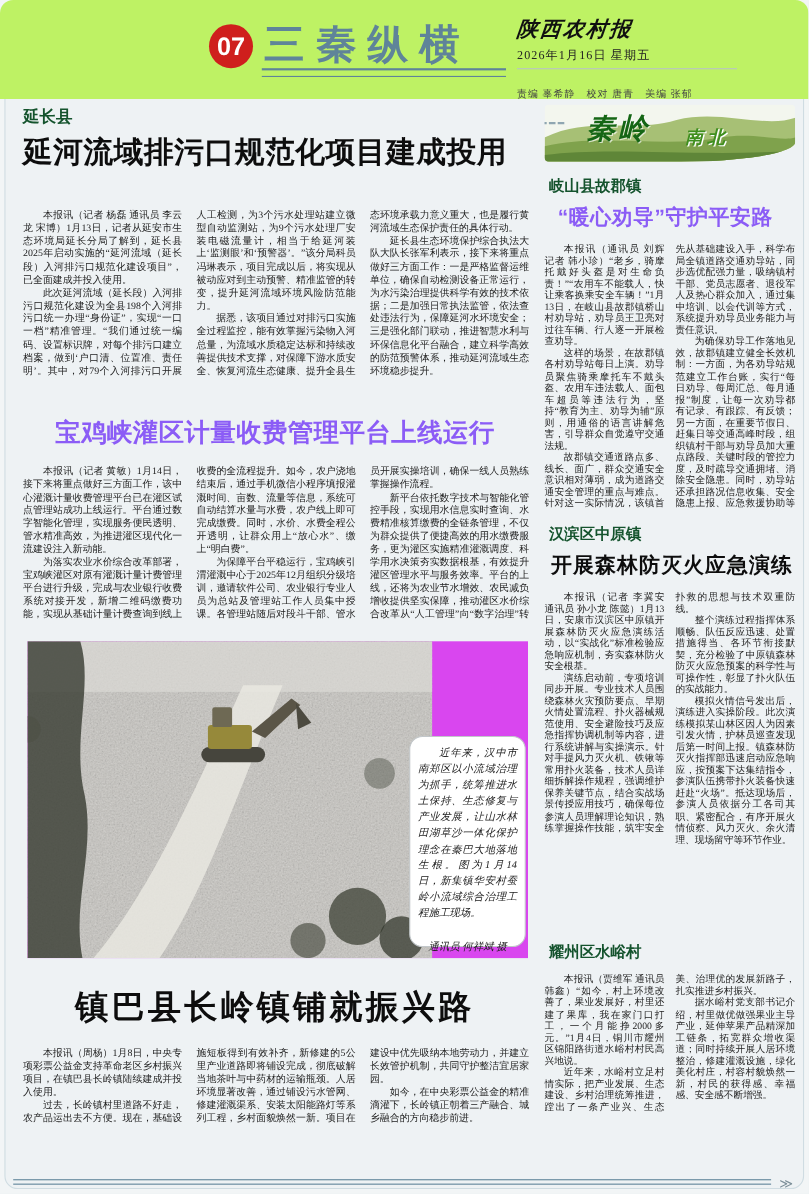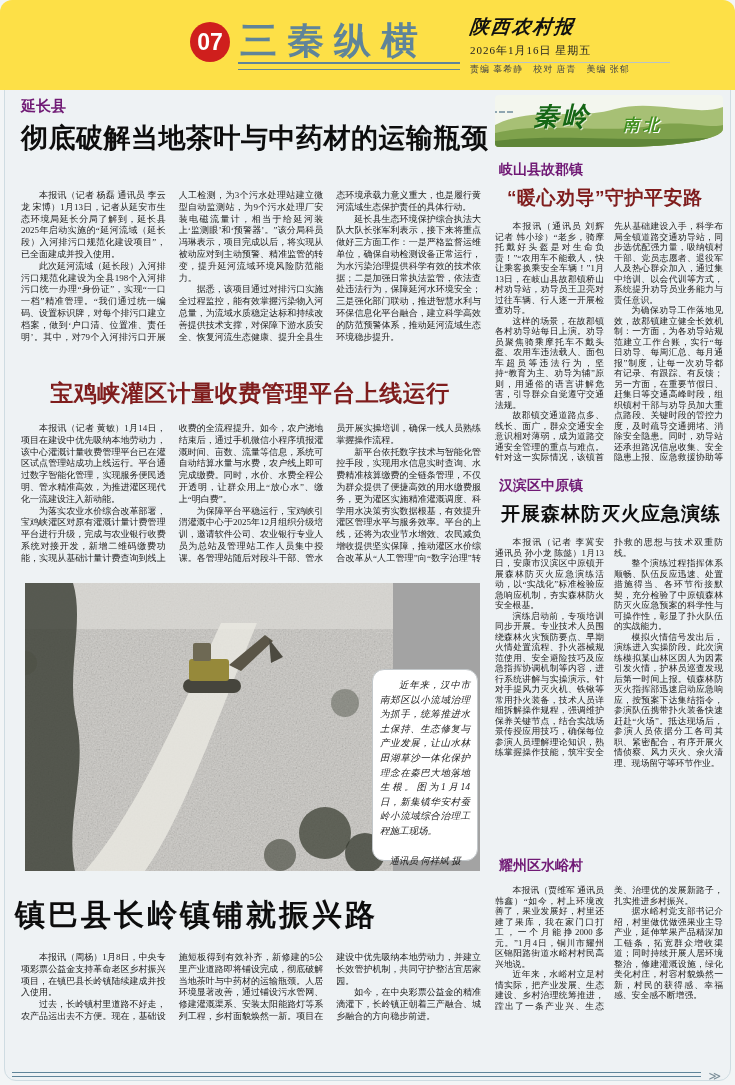--- a/index.html
+++ b/index.html
@@ -4,63 +4,63 @@
 <style>
   html,body{margin:0;padding:0;}
   body{
     width:735px;height:1085px;position:relative;overflow:hidden;
     background:#f2f5f6;
     font-family:"Liberation Serif","DejaVu Serif",serif;
     color:#1c1c1c;
   }
   .sheet{position:absolute;inset:4px;background:#eef2f4;border:1px solid #cfdce2;border-radius:12px;}
   
-  .header{position:absolute;left:0;top:0;width:735px;height:90px;background:#fde047;border-radius:12px 12px 0 0;}
+  .header{position:absolute;left:0;top:0;width:735px;height:90px;background:#bef264;border-radius:12px 12px 0 0;}
   .page-badge{
     position:absolute;left:190px;top:22px;width:40px;height:40px;border-radius:50%;
     background:#cf1f1d;color:#fff;font-family:"Liberation Sans","DejaVu Sans",sans-serif;
     font-weight:bold;font-size:23px;line-height:40px;text-align:center;
   }
   .section-title{
     position:absolute;left:240px;top:16px;width:220px;
     font-size:37px;font-weight:900;color:#5f8499;letter-spacing:10px;white-space:nowrap;
   }
   .section-underline{position:absolute;left:238px;top:62px;width:222px;height:5px;
     border-top:2px solid #5f8499;border-bottom:1px solid #5f8499;}
   .masthead{position:absolute;left:470px;top:14px;width:200px;}
   .paper-name{font-size:19px;font-weight:900;font-style:italic;letter-spacing:2px;color:#111;transform:skewX(-6deg);}
   .paper-date{font-size:11px;color:#222;margin-top:3px;letter-spacing:1px;}
-  .paper-staff{font-size:9px;color:#444;margin-top:4px;padding-top:0;border-top:1px solid #b9c3c8;letter-spacing:1px;}
+  .paper-staff{font-size:9px;color:#444;margin-top:4px;padding-top:16px;border-top:1px solid #b9c3c8;letter-spacing:1px;}
   
   .left-col{position:absolute;left:15px;top:95px;width:470px;}
   .right-col{position:absolute;left:495px;top:95px;width:228px;}
-  .kicker{font-size:15px;font-weight:900;color:#701a75;}
+  .kicker{font-size:15px;font-weight:900;color:#14532d;}
   .headline-serif{font-family:"Liberation Serif","DejaVu Serif",serif;font-weight:900;color:#0d0d0d;}
-  .headline-sans{font-family:"Liberation Sans","DejaVu Sans",sans-serif;font-weight:900;color:#7f1d1d;}
+  .headline-sans{font-family:"Liberation Sans","DejaVu Sans",sans-serif;font-weight:900;color:#8b5cf6;}
   .body3{column-count:3;column-gap:13px;text-align:justify;font-size:9px;line-height:11.8px;color:#222;overflow:hidden;}
   .body2{column-count:2;column-gap:10px;text-align:justify;font-size:8.8px;line-height:10.5px;color:#222;overflow:hidden;}
   .body3 p,.body2 p{margin:0;text-indent:2em;}
   
   .a1-kicker{margin:2px 0 4px 6px;}
   .a1-title{font-size:27px;letter-spacing:0.5px;margin:2px 0 0 6px;white-space:nowrap;}
   .a1-body{margin:34px 4px 0 6px;height:168px;}
   
   .a2-title{font-size:23px;text-align:center;margin-top:20px;letter-spacing:0.5px;}
   .a2-body{margin:14px 4px 0 6px;height:150px;}
   
-  .figure{position:relative;margin:10px 0 0 10px;width:455px;height:288px;background:#a3a3a3;}
+  .figure{position:relative;margin:10px 0 0 10px;width:455px;height:288px;background:#d946ef;}
   .photo{position:absolute;left:0;top:0;width:368px;height:288px;}
   .caption-box{
     position:absolute;right:2px;top:86px;width:106px;height:192px;background:#fff;
     border:1px solid #c2c7ca;border-radius:12px;padding:8px 7px;box-sizing:border-box;
   }
   .caption-text{font-size:9.5px;line-height:14.6px;text-align:justify;font-style:italic;color:#222;text-indent:2em;margin:0;}
   .caption-credit{font-size:9.5px;font-style:italic;text-align:center;margin-top:16px;color:#222;}
   
-  .a3-title{font-size:30px;text-align:left;margin-top:24px;letter-spacing:3px;}
+  .a3-title{font-size:30px;text-align:center;margin-top:24px;letter-spacing:3px;}
   .a3-body{margin:16px 4px 0 6px;height:136px;}
   
   .banner{position:relative;width:228px;height:52px;overflow:hidden;border-radius:4px 4px 46%/4px 4px 18px;}
   .banner svg{position:absolute;inset:0;}
   .banner-title{position:absolute;left:38px;top:4px;font-size:26px;font-weight:700;font-style:italic;color:#156615;letter-spacing:3px;text-shadow:1px 1px 0 #ffffffaa;}
   .banner-sub{position:absolute;left:128px;top:20px;font-size:16px;font-weight:900;font-style:italic;color:#3f8f1f;text-shadow:1px 1px 0 #fff;letter-spacing:4px;text-align:center;}
   .dashes{position:absolute;left:-12px;top:16px;width:30px;border-top:2px dashed #8fa6b1;}
   .r-kicker{font-size:14px;font-weight:900;margin:14px 0 0 4px;}
   .r1-title{font-size:19px;margin:6px 0 0 12px;letter-spacing:0.5px;}
   .r2-title{font-size:19px;margin:6px 0 0 6px;letter-spacing:1px;}
@@ -85,33 +85,33 @@
     <div class="paper-name">陕西农村报</div>
     <div class="paper-date">2026年1月16日 星期五</div>
     <div class="paper-staff">责编 辜希静　校对 唐青　美编 张郁</div>
   </div>
 </div>
 
 <div class="left-col">
 
   <div>
     <div class="kicker a1-kicker">延长县</div>
-    <div class="headline-serif a1-title">彻底破解当地茶叶与中药材的运输瓶颈</div>
+    <div class="headline-serif a1-title">延河流域排污口规范化项目建成投用</div>
     <div class="body3 a1-body">
         <p>本报讯（记者 杨磊 通讯员 李云龙 宋博）1月13日，记者从延安市生态环境局延长分局了解到，延长县2025年启动实施的“延河流域（延长段）入河排污口规范化建设项目”，已全面建成并投入使用。</p>
         <p>此次延河流域（延长段）入河排污口规范化建设为全县198个入河排污口统一办理“身份证”，实现“一口一档”精准管理。“我们通过统一编码、设置标识牌，对每个排污口建立档案，做到‘户口清、位置准、责任明’。其中，对79个入河排污口开展人工检测，为3个污水处理站建立微型自动监测站，为9个污水处理厂安装电磁流量计，相当于给延河装上‘监测眼’和‘预警器’。”该分局科员冯琳表示，项目完成以后，将实现从被动应对到主动预警、精准监管的转变，提升延河流域环境风险防范能力。</p>
         <p>据悉，该项目通过对排污口实施全过程监控，能有效掌握污染物入河总量，为流域水质稳定达标和持续改善提供技术支撑，对保障下游水质安全、恢复河流生态健康、提升全县生态环境承载力意义重大，也是履行黄河流域生态保护责任的具体行动。</p>
         <p>延长县生态环境保护综合执法大队大队长张军利表示，接下来将重点做好三方面工作：一是严格监督运维单位，确保自动检测设备正常运行，为水污染治理提供科学有效的技术依据；二是加强日常执法监管，依法查处违法行为，保障延河水环境安全；三是强化部门联动，推进智慧水利与环保信息化平台融合，建立科学高效的防范预警体系，推动延河流域生态环境稳步提升。</p>
       </div>
   </div>
 
   <div>
     <div class="headline-sans a2-title">宝鸡峡灌区计量收费管理平台上线运行</div>
     <div class="body3 a2-body">
-        <p>本报讯（记者 黄敏）1月14日，项目在建设中优先吸纳本地劳动力，该中心灌溉计量收费管理平台已在灌区试点管理站成功上线运行。平台通过数字智能化管理，实现服务便民透明、管水精准高效，为推进灌区现代化一流建设注入新动能。</p>
+        <p>本报讯（记者 黄敏）1月14日，接下来将重点做好三方面工作，该中心灌溉计量收费管理平台已在灌区试点管理站成功上线运行。平台通过数字智能化管理，实现服务便民透明、管水精准高效，为推进灌区现代化一流建设注入新动能。</p>
         <p>为落实农业水价综合改革部署，宝鸡峡灌区对原有灌溉计量计费管理平台进行升级，完成与农业银行收费系统对接开发，新增二维码缴费功能，实现从基础计量计费查询到线上收费的全流程提升。如今，农户浇地结束后，通过手机微信小程序填报灌溉时间、亩数、流量等信息，系统可自动结算水量与水费，农户线上即可完成缴费。同时，水价、水费全程公开透明，让群众用上“放心水”、缴上“明白费”。</p>
         <p>为保障平台平稳运行，宝鸡峡引渭灌溉中心于2025年12月组织分级培训，邀请软件公司、农业银行专业人员为总站及管理站工作人员集中授课。各管理站随后对段斗干部、管水员开展实操培训，确保一线人员熟练掌握操作流程。</p>
         <p>新平台依托数字技术与智能化管控手段，实现用水信息实时查询、水费精准核算缴费的全链条管理，不仅为群众提供了便捷高效的用水缴费服务，更为灌区实施精准灌溉调度、科学用水决策夯实数据根基，有效提升灌区管理水平与服务效率。平台的上线，还将为农业节水增效、农民减负增收提供坚实保障，推动灌区水价综合改革从“人工管理”向“数字治理”转型，全面提升现代化一流灌区管理效能。</p>
       </div>
   </div>
 
   <div class="figure">
     <svg class="photo" viewBox="0 0 368 288" preserveAspectRatio="none">
       <defs>
         <filter id="grain" x="0" y="0" width="100%" height="100%">

